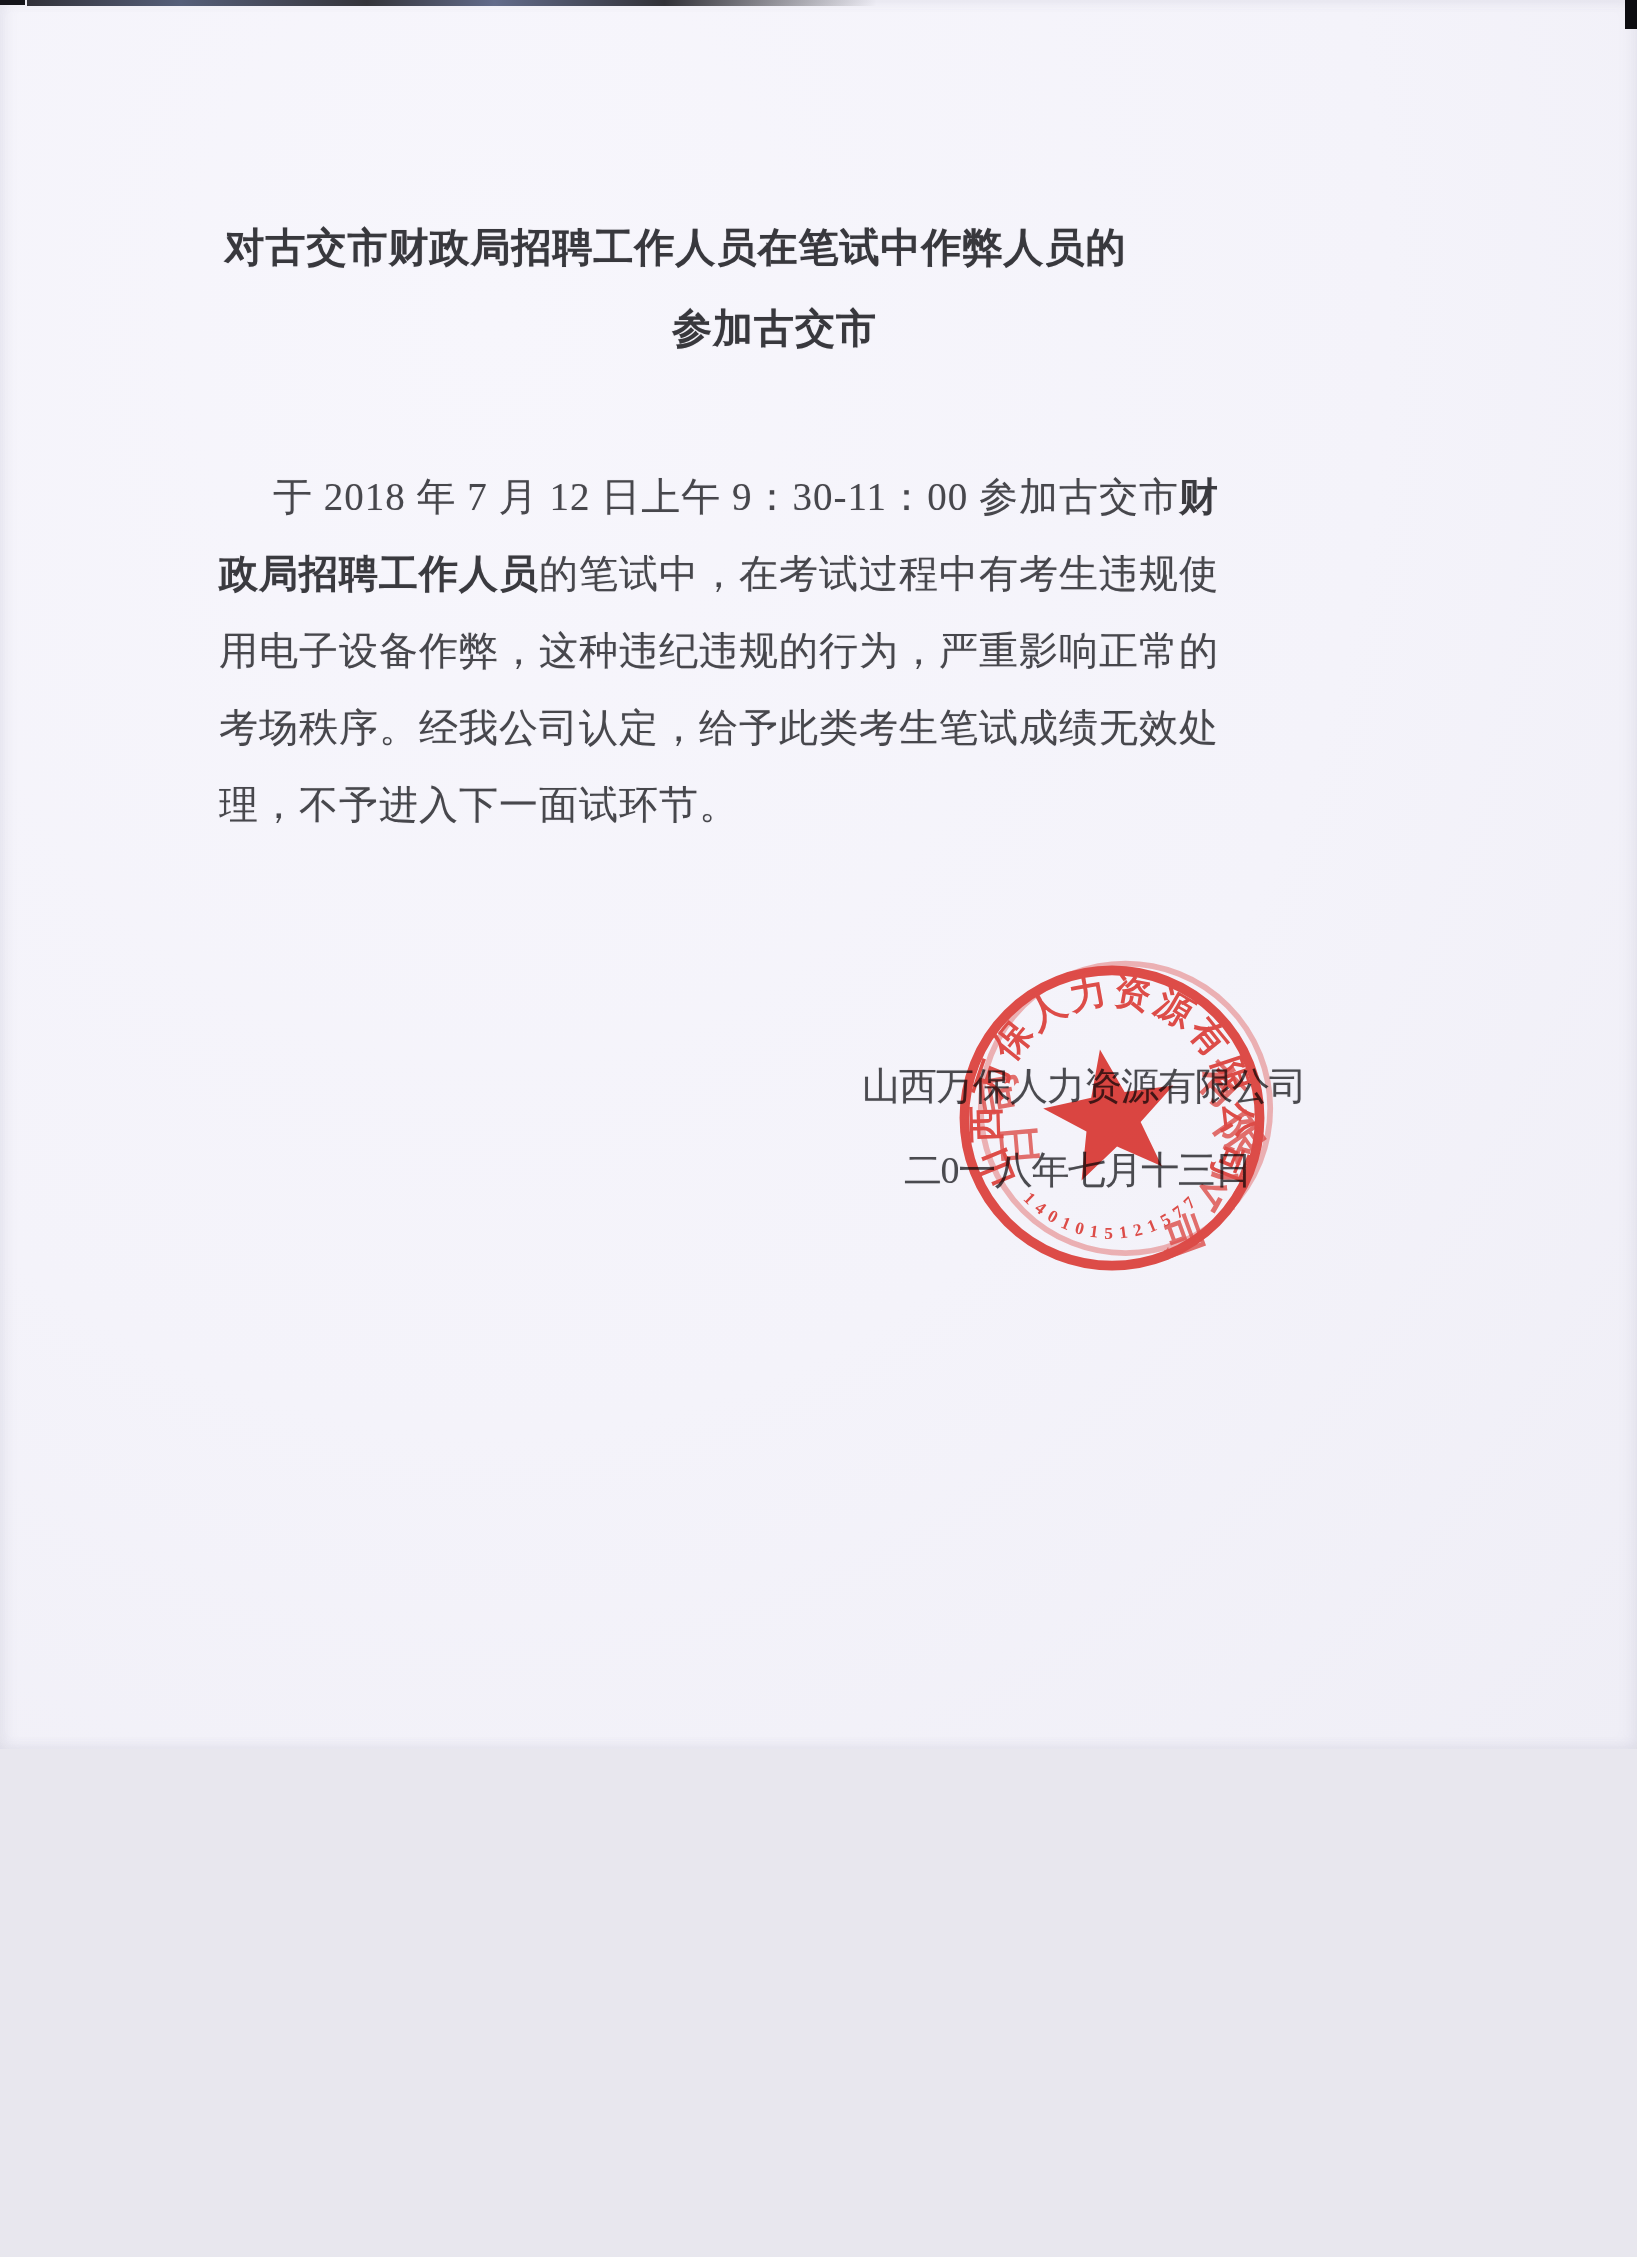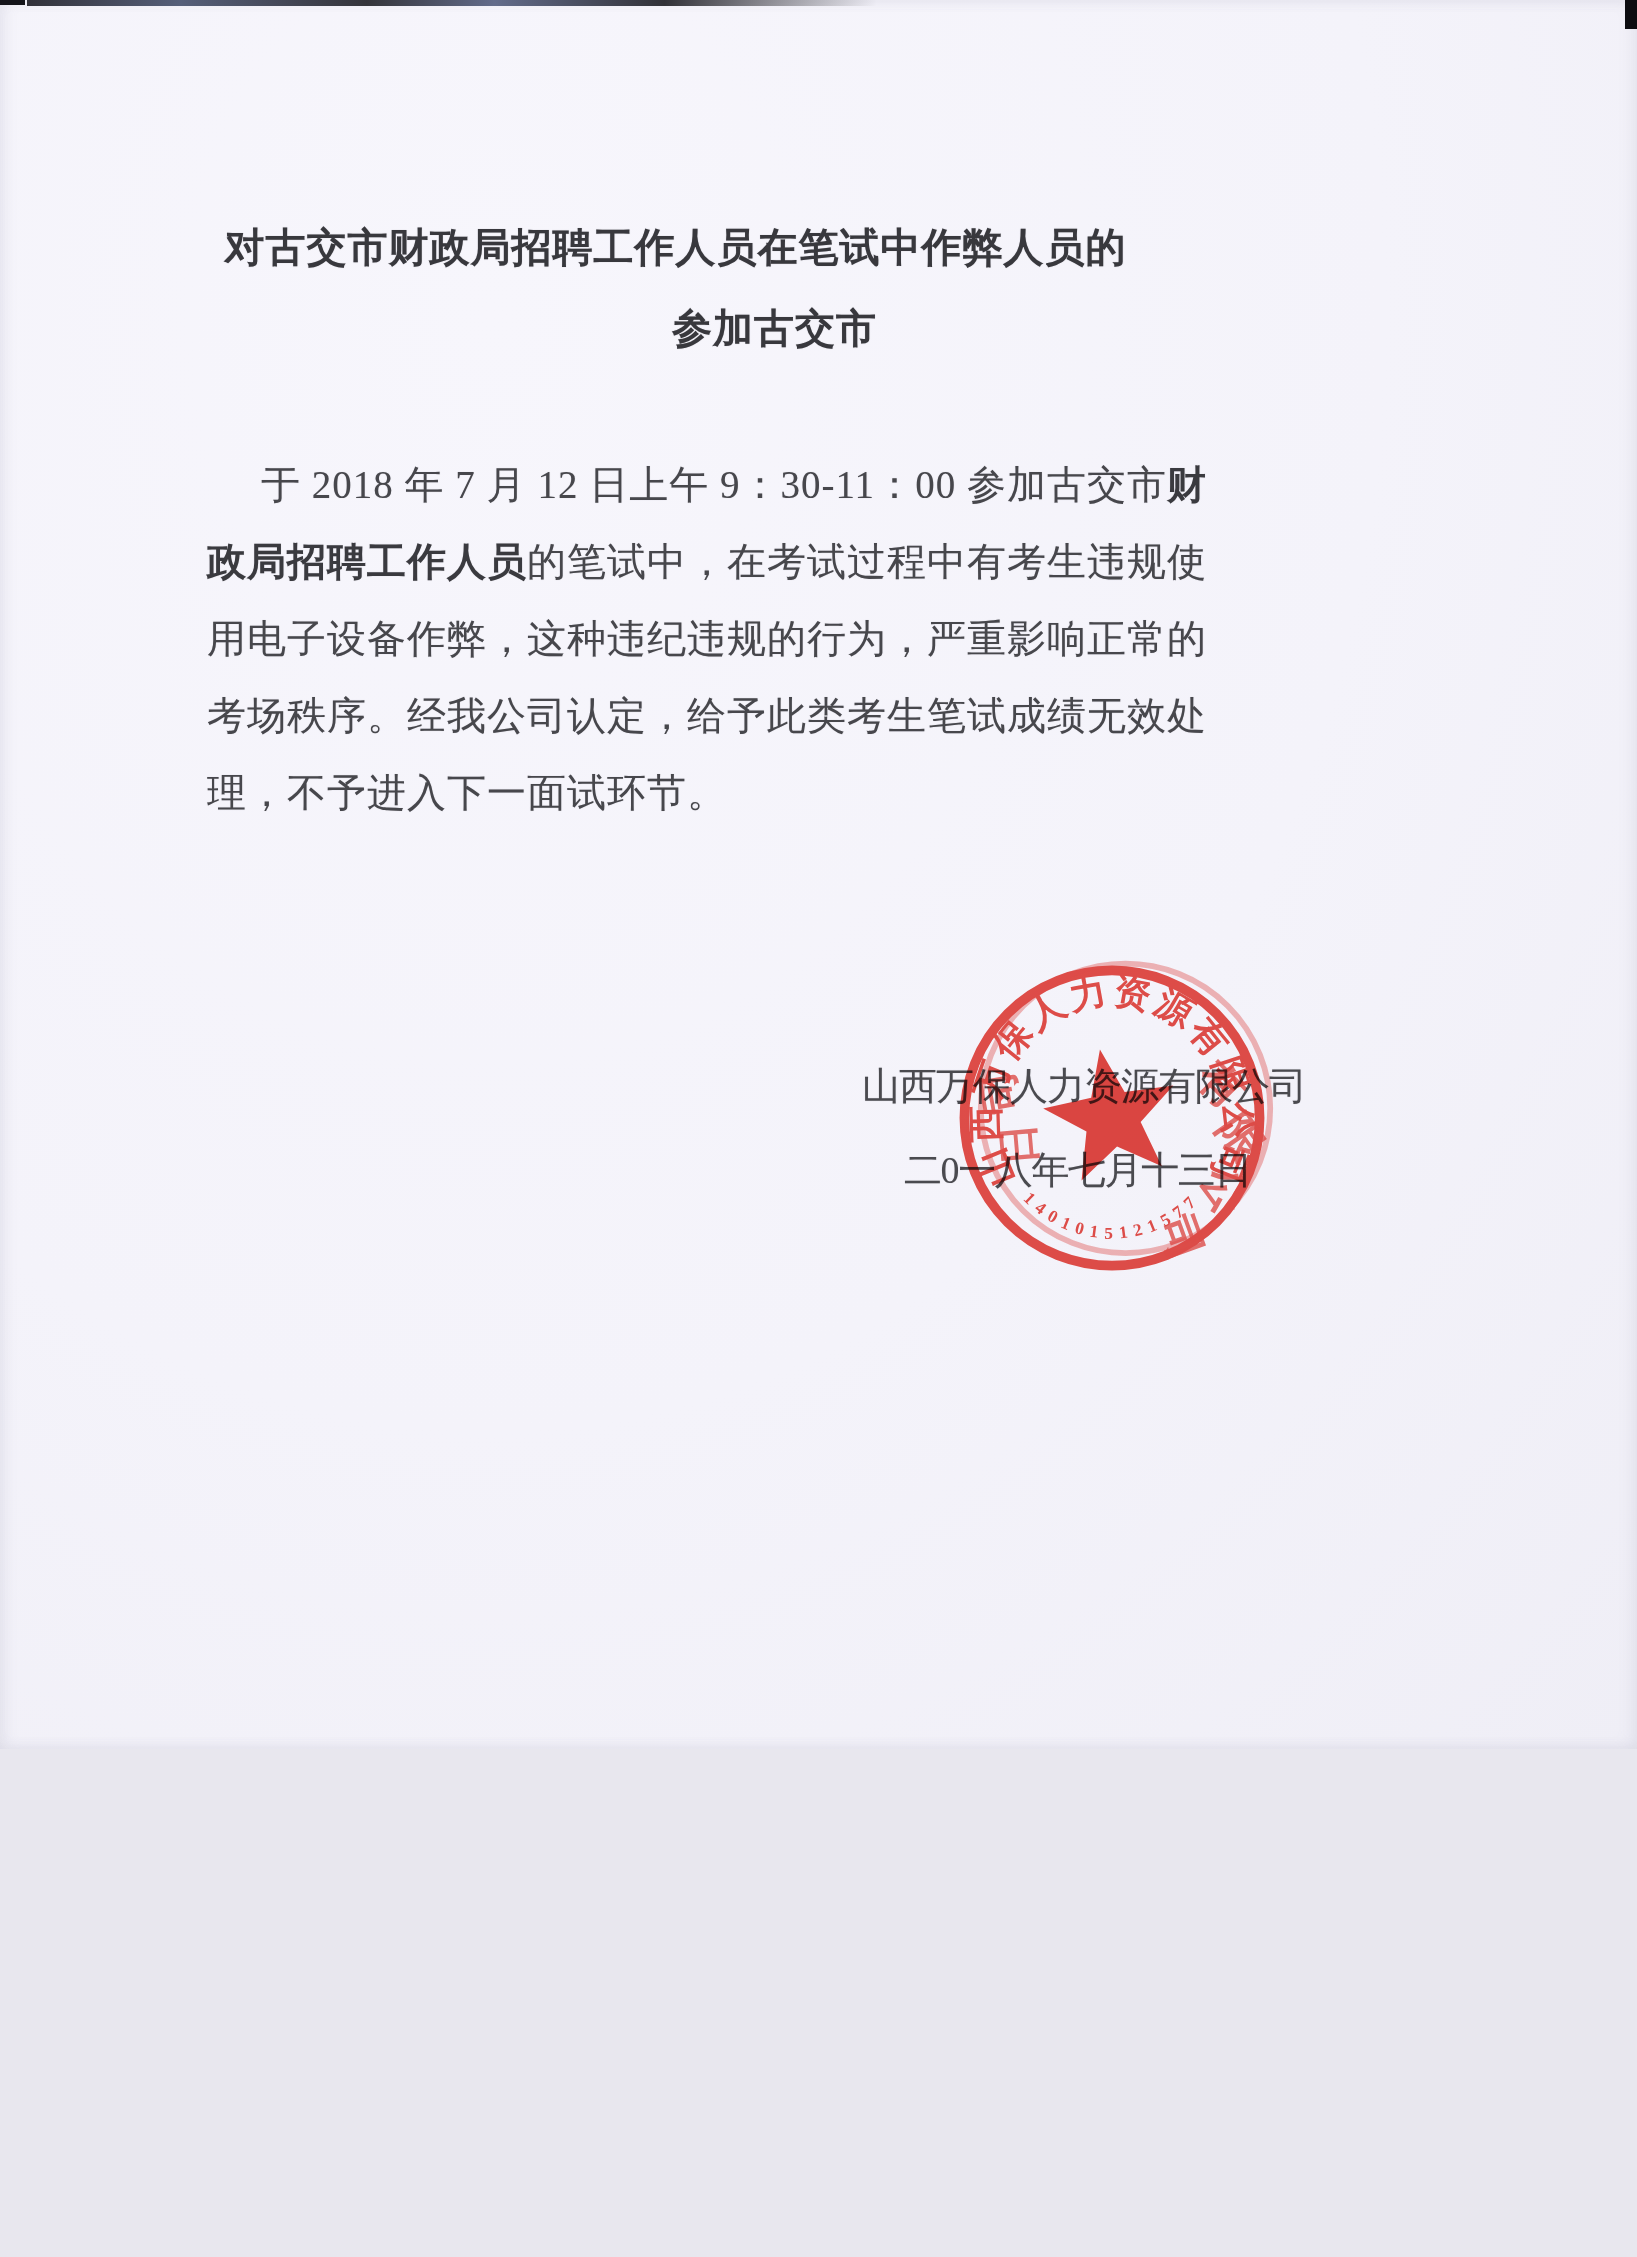--- a/index.html
+++ b/index.html
@@ -26,21 +26,21 @@
     font-size:40px;color:#38383d;letter-spacing:1px;
     text-shadow:0 0 1px rgba(60,60,70,.35);
   }
   .title-line.l1{top:220px;padding-right:64px;width:937px;}
   .title-line.l2{top:301px;padding-left:135px;width:865px;}
 
   .body-par{
     position:absolute;left:207px;top:446px;width:1000px;
     font-size:39px;line-height:77px;color:#47474c;
     text-align:justify;text-indent:54px;letter-spacing:1px;
-    margin:0;
+    margin:12px;
     text-shadow:0 0 1px rgba(70,70,80,.25);
   }
   .body-par b{font-weight:bold;color:#3a3a3f;}
 
   .sig-company{
     position:absolute;left:862px;top:1061px;
     font-size:38px;color:#4a4a4f;letter-spacing:-1px;
     text-shadow:0 0 1px rgba(70,70,80,.25);
   }
   .sig-date{

